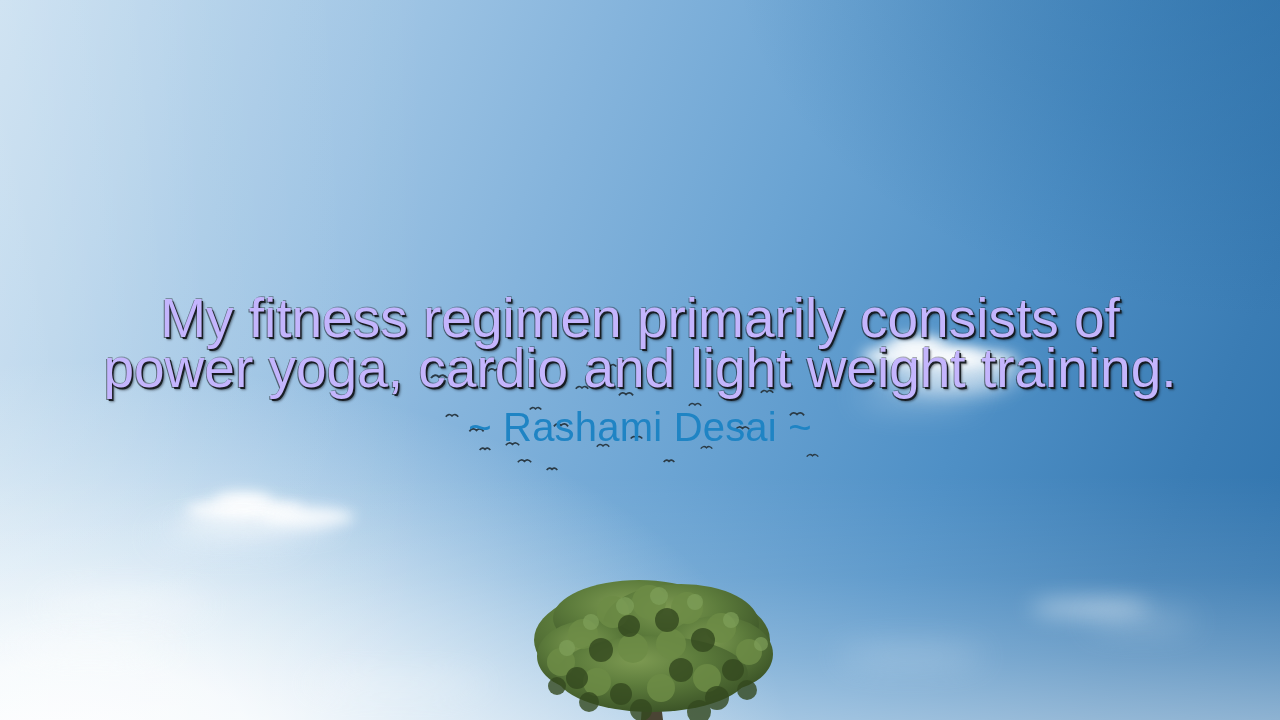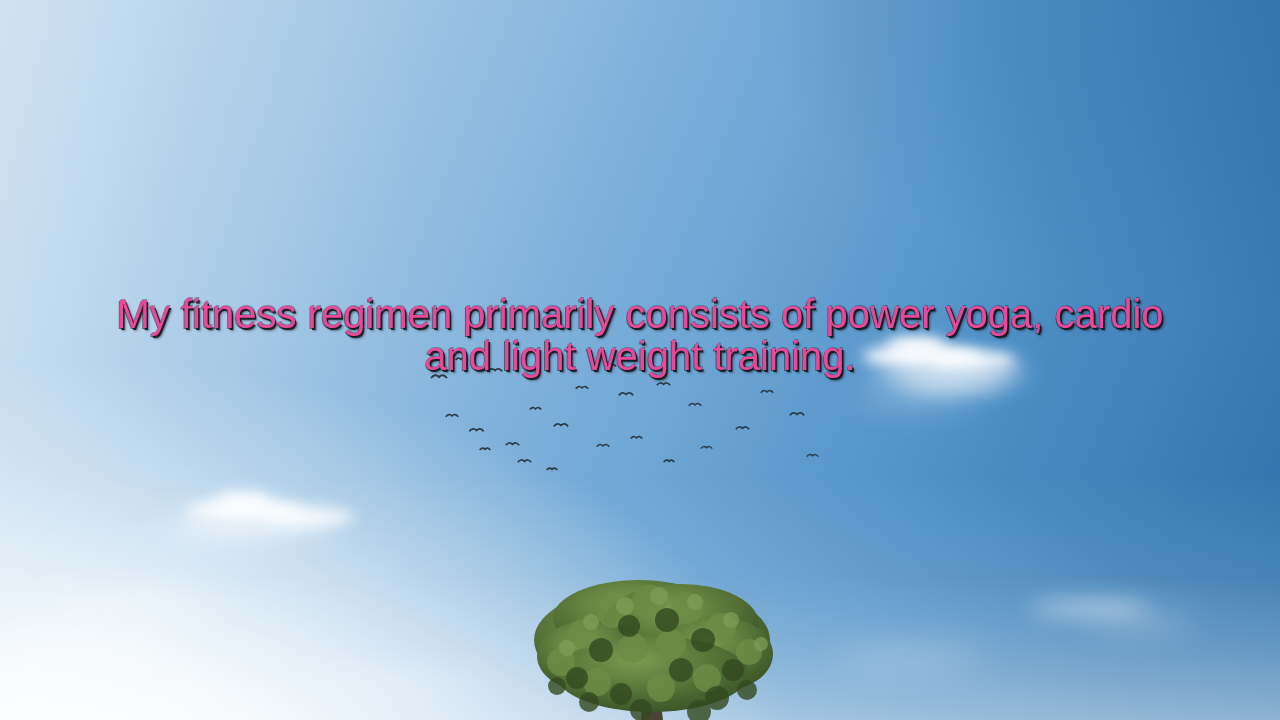--- a/index.html
+++ b/index.html
@@ -103,23 +103,23 @@
     position: absolute;
     left: 0;
     top: 293px;
     width: 1280px;
     text-align: center;
   }
   #quote-text {
     width: 1090px;
     margin: 0 auto;
     white-space: normal;
-    font-size: 40px;
-    line-height: 42px;
-    color: #ec4899;
+    font-size: 55px;
+    line-height: 50px;
+    color: #c4b5fd;
     text-shadow:
       1.6px 1.6px 0 rgba(20,24,28,0.92),
       -0.9px 0.9px 0 rgba(20,24,28,0.55),
       0.9px -0.9px 0 rgba(20,24,28,0.35),
       2.6px 2.6px 2.2px rgba(10,14,18,0.45);
   }
   #quote-author {
     margin-top: 10px;
     font-size: 40px;
     line-height: 48px;
@@ -349,15 +349,16 @@
           <circle cx="70" cy="44" r="8"></circle>
         <circle cx="210" cy="42" r="8"></circle>
           <circle cx="46" cy="70" r="8"></circle>
         <circle cx="240" cy="66" r="7"></circle>
       </g>
     </svg>
   </div>
 
   <div id="quote-block">
     <div id="quote-text">My fitness regimen primarily consists of power yoga, cardio and light weight training.</div>
+    <div id="quote-author">~ Rashami Desai ~</div>
   </div>
 
 </div>
 
 </body></html>

